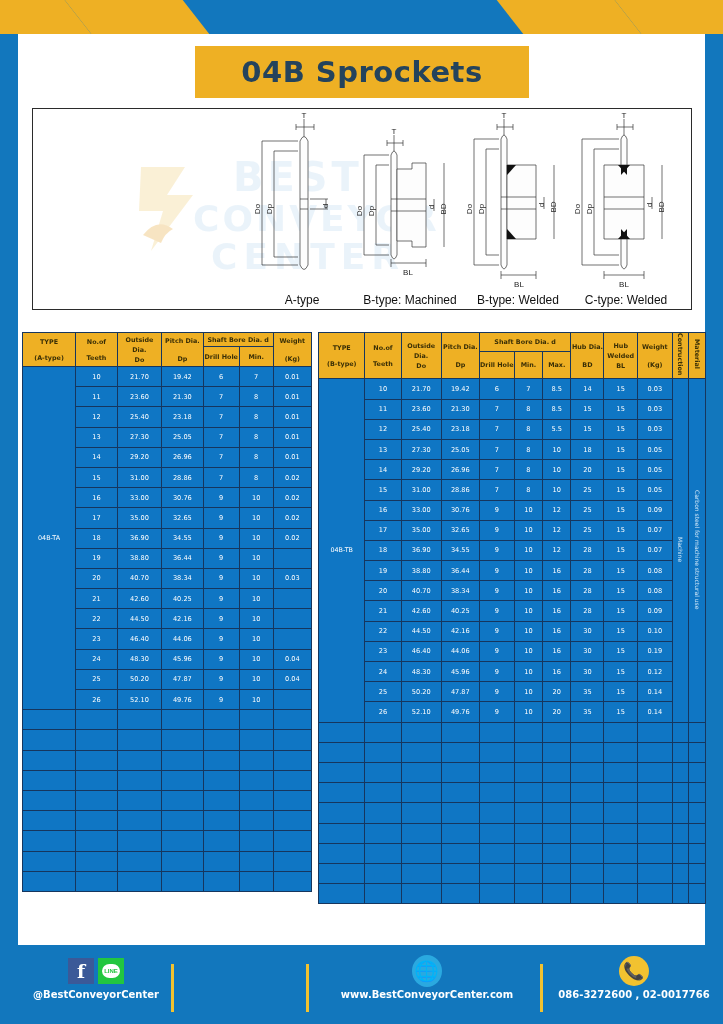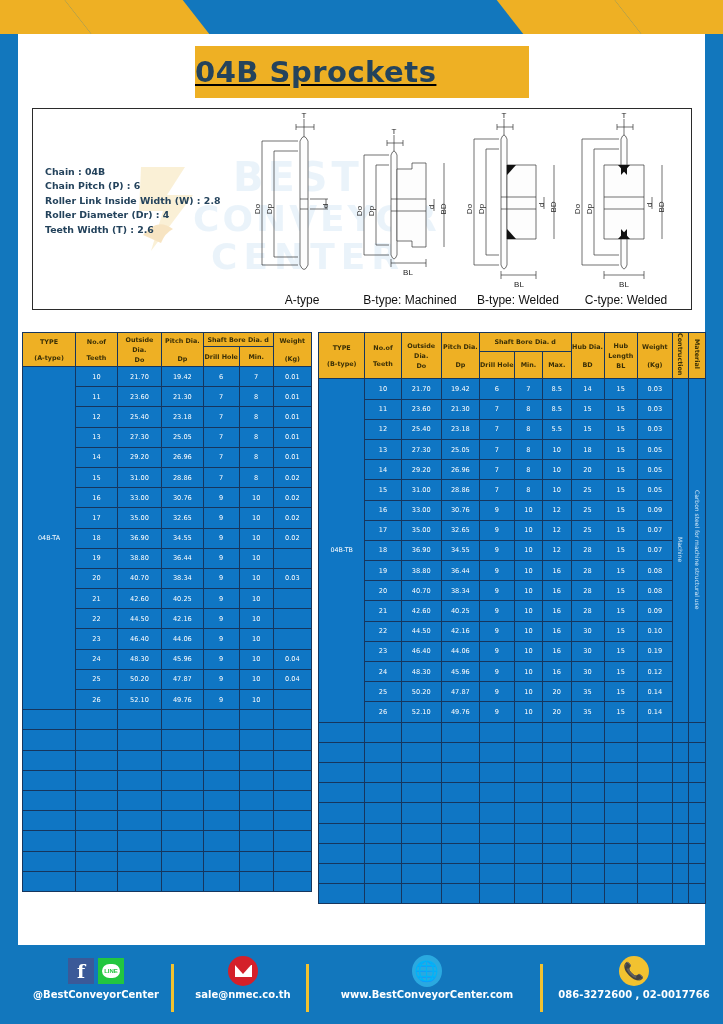--- a/index.html
+++ b/index.html
@@ -15,21 +15,21 @@
         transform:skewX(38deg);}
   
   .sheet{
     position:absolute;left:18px;top:34px;width:687px;height:911px;
     background:#ffffff;
   }
   
   .title-wrap{position:absolute;left:18px;top:34px;width:687px;height:66px;}
   .title-box{
     position:absolute;left:177px;top:12px;width:334px;height:52px;
-    background:#eeb024;display:flex;align-items:center;text-decoration:underline;
+    background:#eeb024;display:flex;align-items:center;justify-content:center;
   }
   .title-box span{
     font-size:29px;font-weight:bold;color:#24435c;letter-spacing:.5px;
     font-family:"DejaVu Sans",sans-serif;
   }
   
   .diagram{
     position:absolute;left:32px;top:108px;width:660px;height:202px;
     background:#fff;border:1.6px solid #2b2b2b;box-sizing:border-box;
   }
@@ -120,27 +120,20 @@
 <div class="diagram">
 
   <svg class="wm" viewBox="0 0 420 140">
     <text x="100" y="52" font-family="DejaVu Sans, sans-serif" font-size="40" font-weight="bold" fill="#bcd9ef" letter-spacing="4">BEST</text>
     <text x="60" y="92" font-family="DejaVu Sans, sans-serif" font-size="36" font-weight="bold" fill="#bcd9ef" letter-spacing="3">CONVEYOR</text>
     <text x="78" y="130" font-family="DejaVu Sans, sans-serif" font-size="36" font-weight="bold" fill="#bcd9ef" letter-spacing="6">CENTER</text>
     <path d="M8 28 L52 28 L34 56 L60 56 L18 112 L30 72 L6 72 Z" fill="#f0cf7a"></path>
     <path d="M10 96 q14 -18 30 -6 q-8 4 -12 14 z" fill="#e8a93a"></path>
   </svg>
 
-  <div class="spec">
-    <div>Chain  :  04B</div>
-    <div>Chain Pitch (P)  :  6</div>
-    <div>Roller Link Inside Width (W)  :  2.8</div>
-    <div>Roller Diameter (Dr)  :  4</div>
-    <div>Teeth Width (T)  :  2.6</div>
-  </div>
 
   <div class="figs">
 
     <div class="fig" style="left:0">
       <svg width="108" height="180" viewBox="0 0 108 180">
         <g stroke="#333" stroke-width=".7" fill="none">
           <line x1="56" y1="6" x2="56" y2="26"></line>
           <line x1="48" y1="14" x2="66" y2="14"></line>
           <line x1="48" y1="11" x2="48" y2="17"></line>
             <line x1="66" y1="11" x2="66" y2="17"></line>
@@ -553,21 +546,21 @@
         <div>Dp</div>
       </th>
       <th colspan="3" style="height:13px">Shaft Bore Dia. d</th>
       <th rowspan="2" style="width:33px">
         <div>Hub Dia.</div>
         <div style="height:8px"></div>
         <div>BD</div>
       </th>
       <th rowspan="2" style="width:33px">
         <div>Hub</div>
-        <div>Length</div>
+        <div>Welded</div>
         <div>BL</div>
       </th>
       <th rowspan="2" style="width:34px">
         <div>Weight</div>
         <div style="height:8px"></div>
         <div>(Kg)</div>
       </th>
       <th rowspan="2" style="width:16px">
         <span class="vert">Contruction</span>
       </th>
@@ -908,28 +901,20 @@
       <span class="ic-fb">f</span>
       <span class="ic-line">
         <i>LINE</i>
       </span>
     </div>
     <div class="lbl">@BestConveyorCenter</div>
   </div>
 
   <div class="sep" style="left:171px"></div>
 
-  <div class="fitem" style="left:178px;width:130px">
-    <div class="ic">
-      <span class="ic-mail">
-          <i></i>
-        </span>
-    </div>
-    <div class="lbl">sale@nmec.co.th</div>
-  </div>
 
   <div class="sep" style="left:306px"></div>
 
   <div class="fitem" style="left:312px;width:230px">
     <div class="ic">
       <span class="ic-web">🌐</span>
     </div>
     <div class="lbl">www.BestConveyorCenter.com</div>
   </div>
 

